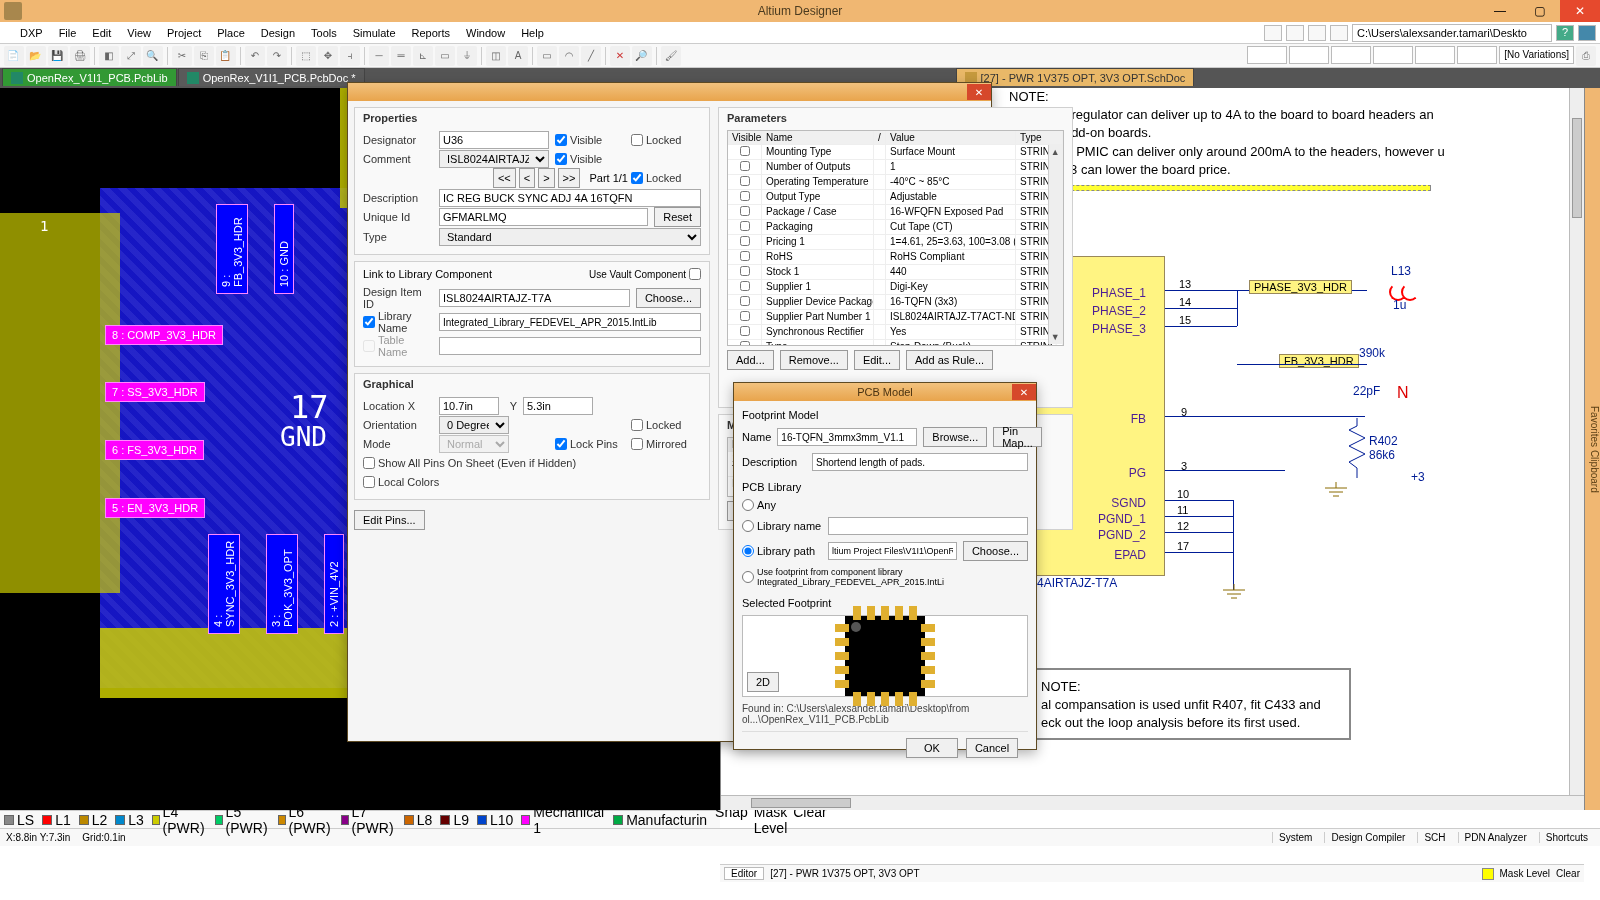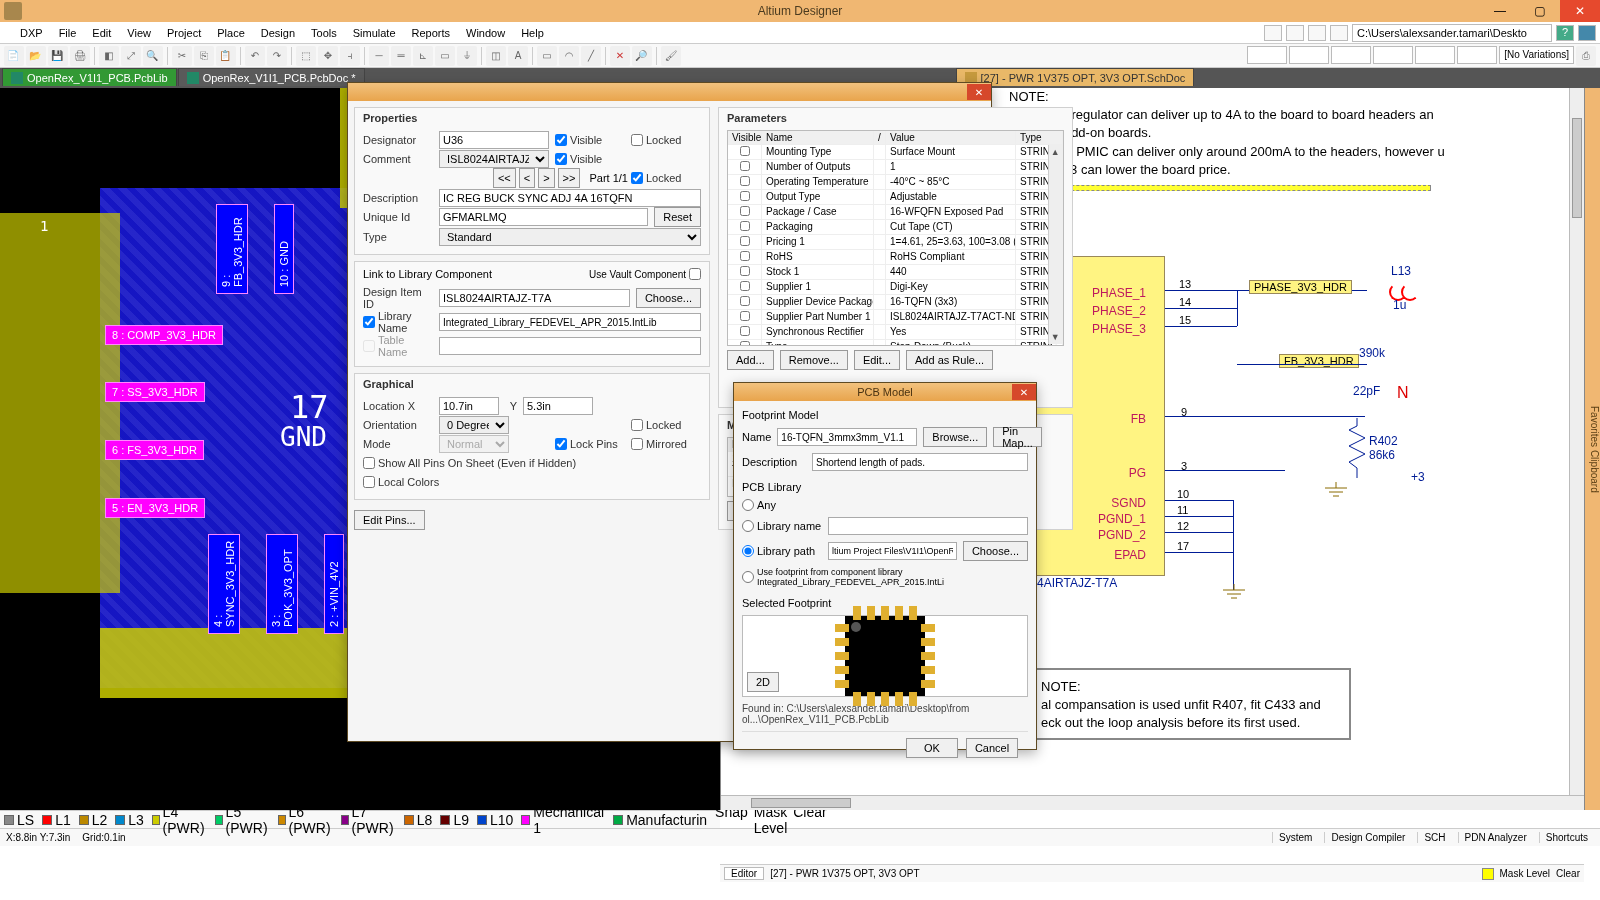--- a/index.html
+++ b/index.html
@@ -48,21 +48,21 @@
 .pcb-art .label { position: absolute; font-family: monospace; color: #fff; font-size: 16px; }
 .pcb-art .netlabel { position: absolute; background: #ff00ff; color: #fff; padding: 3px 6px; font-size: 11px; border: 1px solid #f8f; }
 .pcb-art .vert { writing-mode: vertical-rl; transform: rotate(180deg); background: #0000ff; padding: 6px 3px; }
 
 
 .sch-art { position: absolute; inset: 0; font-family: monospace; }
 .sch-art .block-bg { position: absolute; background: #fff482; border: 1px solid #99885a; }
 .sch-art .wire-h { position: absolute; height: 1px; background: #001c96; }
 .sch-art .wire-v { position: absolute; width: 1px; background: #001c96; }
 .sch-art .port { position: absolute; background: #fff482; border: 1px solid #99885a; padding: 0 4px; font-size: 11px; }
-.sch-art .pin-name { position: absolute; font-size: 12px; color: #be185d; }
+.sch-art .pin-name { position: absolute; font-size: 12px; color: #4c1d95; }
 .sch-art .pin-num { position: absolute; font-size: 11px; color: #000; }
 .sch-art .des { position: absolute; font-size: 12px; color: #001c96; }
 .sch-art .note { position: absolute; font-size: 13px; color: #000; line-height: 1.4; }
 .sch-art .notebox { position: absolute; border: 2px solid #888; background: #fff; padding: 8px; }
 .sch-art .gnd { position: absolute; }
 .sch-art .hl { position: absolute; background: #ffff33; border: 1px dashed #888; }
 .sch-art .red-arc { position: absolute; border: 2px solid #ff0000; border-radius: 50%; width: 18px; height: 18px; border-right-color: transparent; border-top-color: transparent; }
 .sch-art .res { position: absolute; }
 .sch-art .res polyline { fill: none; stroke: #001c96; stroke-width: 1; }
 

